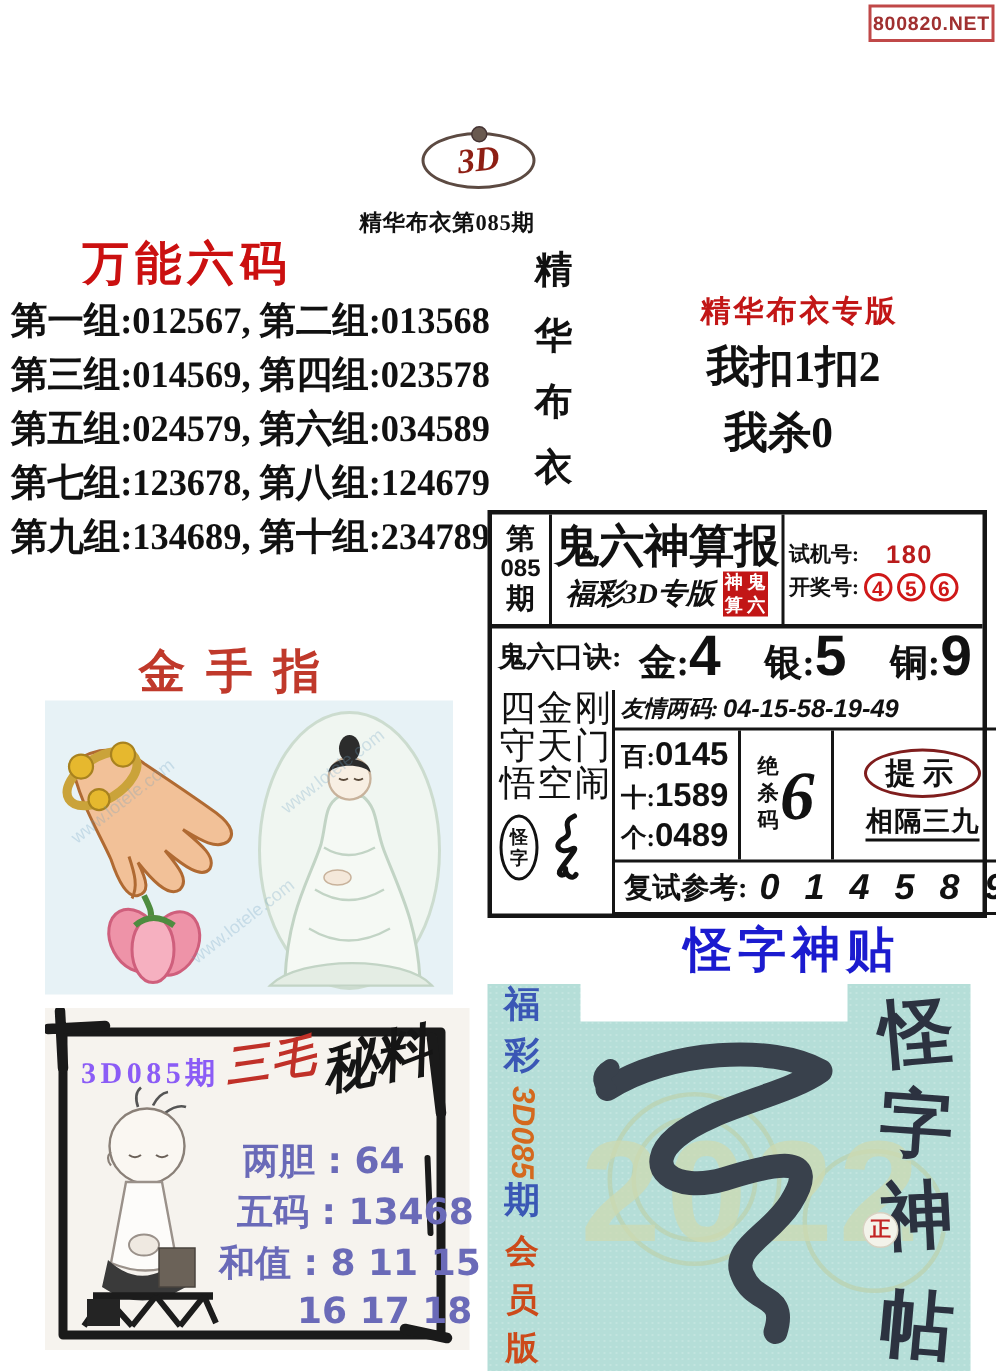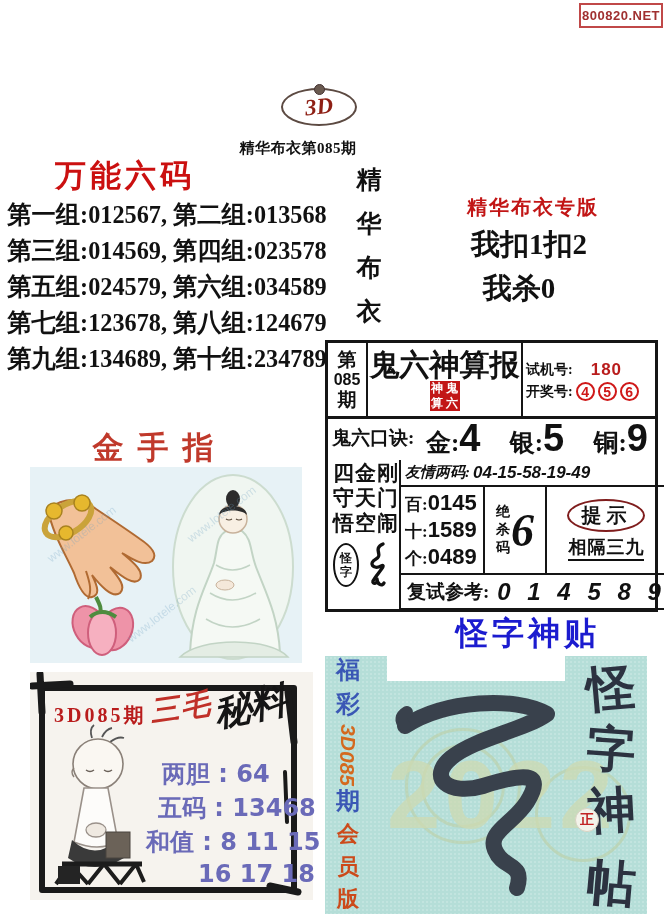--- a/index.html
+++ b/index.html
@@ -61,21 +61,21 @@
 
   .gb-row1{display:flex;align-items:flex-end;height:41px;padding:0 4px;box-sizing:border-box;}
   .koujue{font-size:19px;font-weight:900;width:94px;padding-bottom:9px;white-space:nowrap;}
   .metals{flex:1;display:flex;align-items:baseline;justify-content:space-between;padding-right:4px;}
   .metal{display:flex;align-items:baseline;}
   .metal-label{font-size:25px;font-weight:900;}
   .metal-value{font-size:38px;font-weight:900;font-family:"Liberation Sans",sans-serif;letter-spacing:-1px;}
 
   .gb-lower{display:flex;height:150px;}
   .gb-left{width:92px;border-right:2px solid #151515;box-sizing:border-box;padding:1px 0 0 5px;}
-  .poem div{font-size:21px;font-weight:700;line-height:25px;letter-spacing:1px;white-space:nowrap;}
+  .poem div{font-size:24px;font-weight:400;line-height:25px;letter-spacing:1px;white-space:nowrap;}
   .guaizi-row{display:flex;align-items:center;margin-top:5px;gap:5px;}
   .guaizi-oval{width:26px;height:44px;border:2px solid #111;border-radius:50%;display:flex;
       flex-direction:column;align-items:center;justify-content:center;font-size:12px;font-weight:900;
       line-height:14px;box-sizing:border-box;}
   .gb-right{flex:1;display:flex;flex-direction:column;}
   .friend-row{height:25px;border-bottom:2px solid #151515;display:flex;align-items:center;
       padding-left:4px;font-style:italic;font-weight:900;white-space:nowrap;}
   .friend-label{font-size:15px;}
   .friend-value{font-size:17px;font-family:"Liberation Sans",sans-serif;font-weight:bold;margin-left:3px;}
   .mid-grid{display:flex;flex:1;border-bottom:2px solid #151515;}
@@ -101,21 +101,21 @@
   .gf-wm{position:absolute;color:rgba(110,160,195,.28);font:12px "Liberation Sans",sans-serif;
       transform:rotate(-38deg);white-space:nowrap;}
 
   
   .gz-title{position:absolute;left:408px;top:612px;width:240px;text-align:center;font-size:32px;
       font-weight:900;color:#1b1bcf;letter-spacing:4px;white-space:nowrap;}
 
   
   .sm-panel{position:absolute;left:30px;top:672px;width:283px;height:228px;background:#f6f3ee;}
   .sm-frame{position:absolute;left:0;top:0;}
-  .sm-issue{position:absolute;left:24px;top:30px;font-size:20px;color:#b91c1c;letter-spacing:3px;font-weight:600;}
+  .sm-issue{position:absolute;left:24px;top:30px;font-size:20px;color:#8b5cf6;letter-spacing:3px;font-weight:600;}
   .sm-artist{position:absolute;left:120px;top:16px;font-size:29px;color:#c03028;font-weight:900;
       font-style:italic;transform:rotate(-8deg);letter-spacing:2px;}
   .sm-callig{position:absolute;left:184px;top:10px;font-size:37px;color:#151515;font-weight:900;
       font-style:italic;transform:rotate(-12deg);letter-spacing:-1px;}
   .sm-row{position:absolute;color:#6a6ab8;font-size:24px;font-weight:600;
       font-family:"DejaVu Sans",sans-serif;white-space:nowrap;}
 
   
   .tz-panel{position:absolute;left:325px;top:656px;width:322px;height:258px;background:#b5ded8;overflow:hidden;}
   .tz-noise{position:absolute;inset:0;background-image:radial-gradient(rgba(255,255,255,.35) 1px,transparent 1px);
@@ -177,20 +177,21 @@
   <div class="gb">
     <div class="gb-header">
       <div class="gb-issue">
         <div class="c">第</div>
         <div class="n">085</div>
         <div class="c">期</div>
       </div>
       <div class="gb-center">
         <div class="gb-title">鬼六神算报</div>
         <div class="gb-sub-row">
+          <span class="gb-subtitle">福彩3D专版</span>
           <span class="stamp">
             <span>神</span>
             <span>鬼</span>
             <span>算</span>
             <span>六</span>
           </span>
         </div>
       </div>
       <div class="gb-info">
         <div class="gb-info-row">

